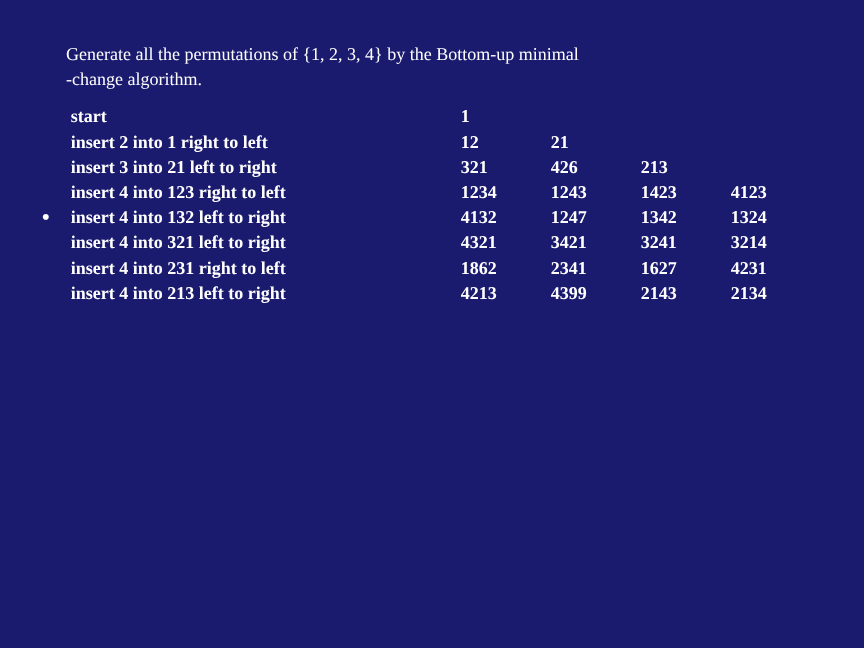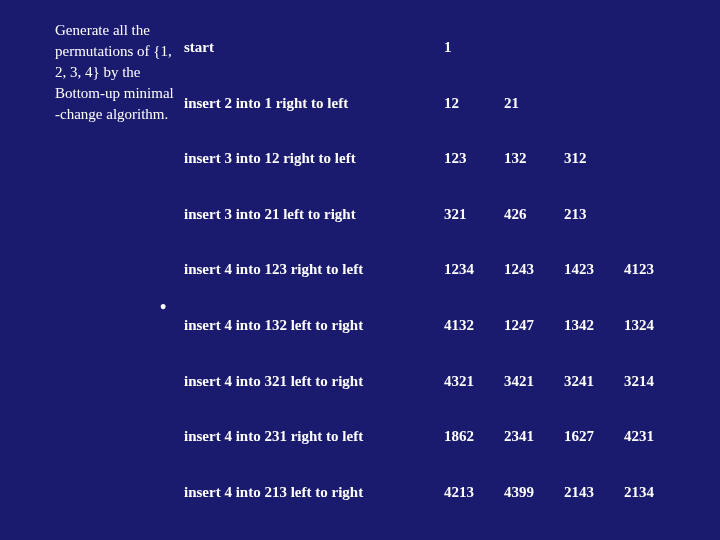--- a/index.html
+++ b/index.html
@@ -16,21 +16,21 @@
       color: #ffffff;
       overflow: hidden;
       position: relative;
     }
 
     .page {
       width: 720px;
       height: 540px;
       padding: 20px 40px 20px 55px;
       display: flex;
-      flex-direction: row;
+      flex-direction: column;
     }
 
     .title {
       text-align: center;
       font-size: 32px;
       font-weight: bold;
       color: #ffffff;
       text-decoration: underline;
       margin-bottom: 10px;
       padding-left: 0;
@@ -91,26 +91,20 @@
     <tr>
           <td class="label-col" style="position: relative;">start</td>
           <td class="num-col">1</td>
         </tr>
         <tr>
           <td class="label-col" style="position: relative;">insert 2 into 1 right to left</td>
           <td class="num-col">12</td>
           <td class="num-col">21</td>
         </tr>
         <tr>
-          <td class="label-col" style="position: relative;">insert 3 into 12 right to left</td>
-          <td class="num-col">123</td>
-          <td class="num-col">132</td>
-          <td class="num-col">312</td>
-        </tr>
-        <tr>
           <td class="label-col" style="position: relative;">insert 3 into 21 left to right</td>
           <td class="num-col">321</td>
           <td class="num-col">426</td>
           <td class="num-col">213</td>
         </tr>
         <tr>
           <td class="label-col" style="position: relative;">insert 4 into 123 right to left</td>
           <td class="num-col">1234</td>
           <td class="num-col">1243</td>
           <td class="num-col">1423</td>

